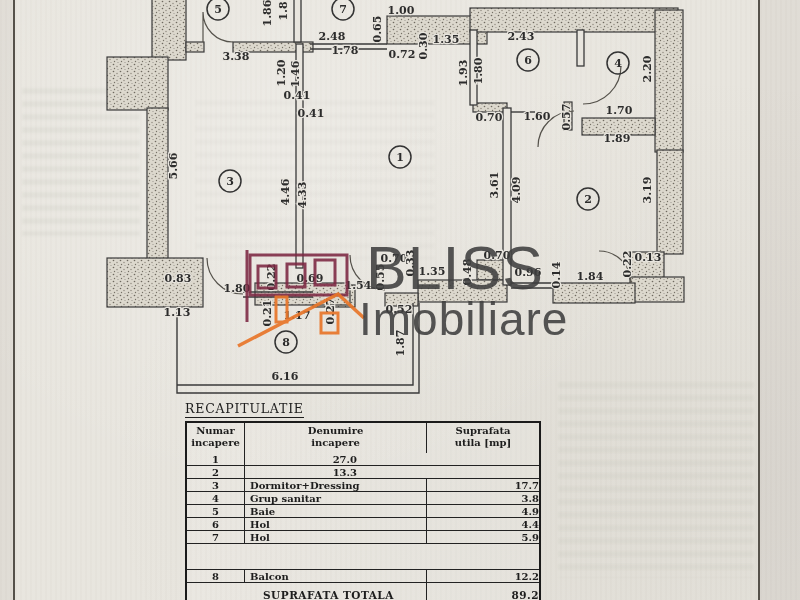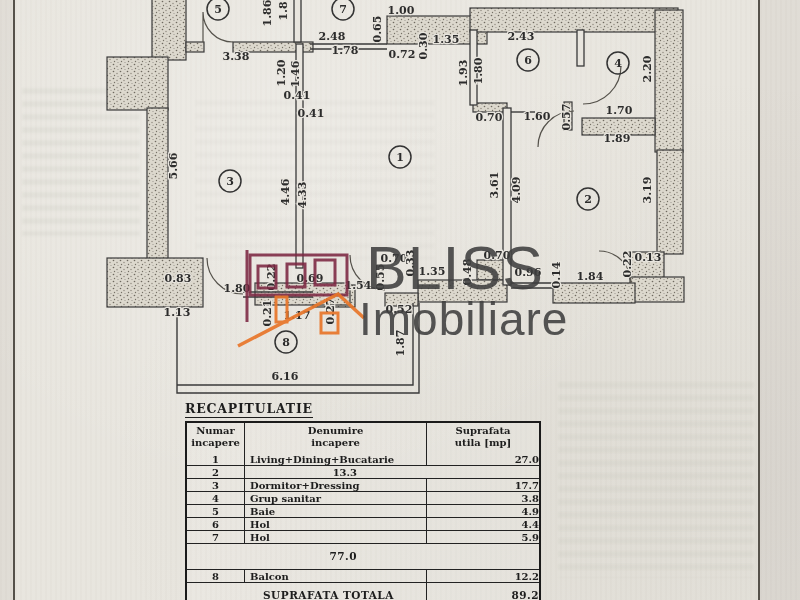--- a/index.html
+++ b/index.html
@@ -17,21 +17,21 @@
   svg{position:absolute;left:0;top:0;}
   
   .wm{position:absolute;color:#3f3f3f;font-family:"Liberation Sans",sans-serif;opacity:0.88;letter-spacing:1px;line-height:1;}
   #wm1{left:366px;top:238px;font-size:61px;font-weight:400;}
   #wm2{left:359px;top:296px;font-size:46px;font-weight:400;}
   
   .bleed{position:absolute;filter:blur(0.8px);opacity:0.55;
     background:repeating-linear-gradient(180deg, rgba(105,115,95,0.10) 0 6px, rgba(105,115,95,0) 6px 13px);}
   
   #recap{position:absolute;left:185px;top:398px;color:#1d1d1d;font-family:"DejaVu Serif","Liberation Serif",serif;}
-  #recap-title{font-weight:bold;font-size:12.5px;letter-spacing:0.8px;border-bottom:1.6px solid #1d1d1d;display:inline-block;padding-bottom:1px;margin-bottom:3px;}
+  #recap-title{font-weight:normal;font-size:12.5px;letter-spacing:0.8px;border-bottom:1.6px solid #1d1d1d;display:inline-block;padding-bottom:1px;margin-bottom:3px;}
   #recap-table{width:352px;border:2px solid #1b1b1b;background:rgba(255,255,255,0.12);}
   .trow{display:flex;border-top:1.4px solid #222;}
   .trow:first-child{border-top:none;}
   .tc{box-sizing:border-box;font-weight:bold;font-size:10px;line-height:11.5px;overflow:hidden;}
   .c1{width:58px;text-align:center;border-right:1.4px solid #222;}
   .c2{width:182px;padding-left:5px;border-right:1.4px solid #222;}
   .c3{width:112px;text-align:right;}
   .hdr .tc{white-space:pre-line;text-align:center;padding-top:2px;height:30px;font-size:10px;}
   .hdr .c2{padding-left:0;}
   .datarow .tc{height:12px;padding-top:0.5px;}
@@ -221,21 +221,20 @@
       <div class="tc c1">Numar
 incapere</div>
       <div class="tc c2">Denumire
 incapere</div>
       <div class="tc c3">Suprafata
 utila [mp]</div>
     </div>
     <div id="data-rows">
         <div class="trow datarow">
           <div class="tc c1">1</div>
-          <div class="tc c2">Living+Dining+Bucatarie</div>
           <div class="tc c3">27.0</div>
         </div>
         <div class="trow datarow">
           <div class="tc c1">2</div>
           <div class="tc c3">13.3</div>
         </div>
         <div class="trow datarow">
           <div class="tc c1">3</div>
           <div class="tc c2">Dormitor+Dressing</div>
           <div class="tc c3">17.7</div>
@@ -256,21 +255,20 @@
           <div class="tc c3">4.4</div>
         </div>
         <div class="trow datarow">
           <div class="tc c1">7</div>
           <div class="tc c2">Hol</div>
           <div class="tc c3">5.9</div>
         </div>
       </div>
     <div class="trow sumrow">
       <div class="tc c1"></div>
-      <div class="tc c3">77.0</div>
     </div>
     <div class="trow datarow">
       <div class="tc c1">8</div>
       <div class="tc c2">Balcon</div>
       <div class="tc c3">12.2</div>
     </div>
     <div class="trow sumrow">
       <div class="tc c1"></div>
       <div class="tc c2">SUPRAFATA TOTALA</div>
       <div class="tc c3">89.2</div>

